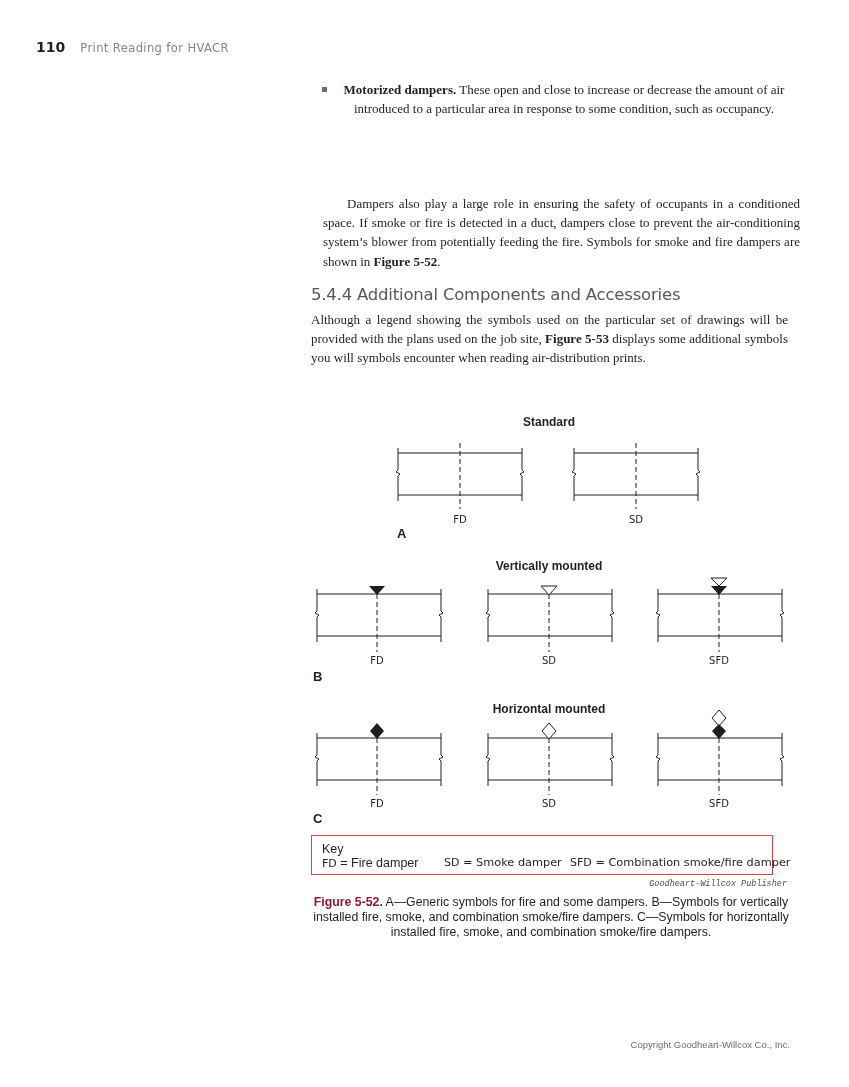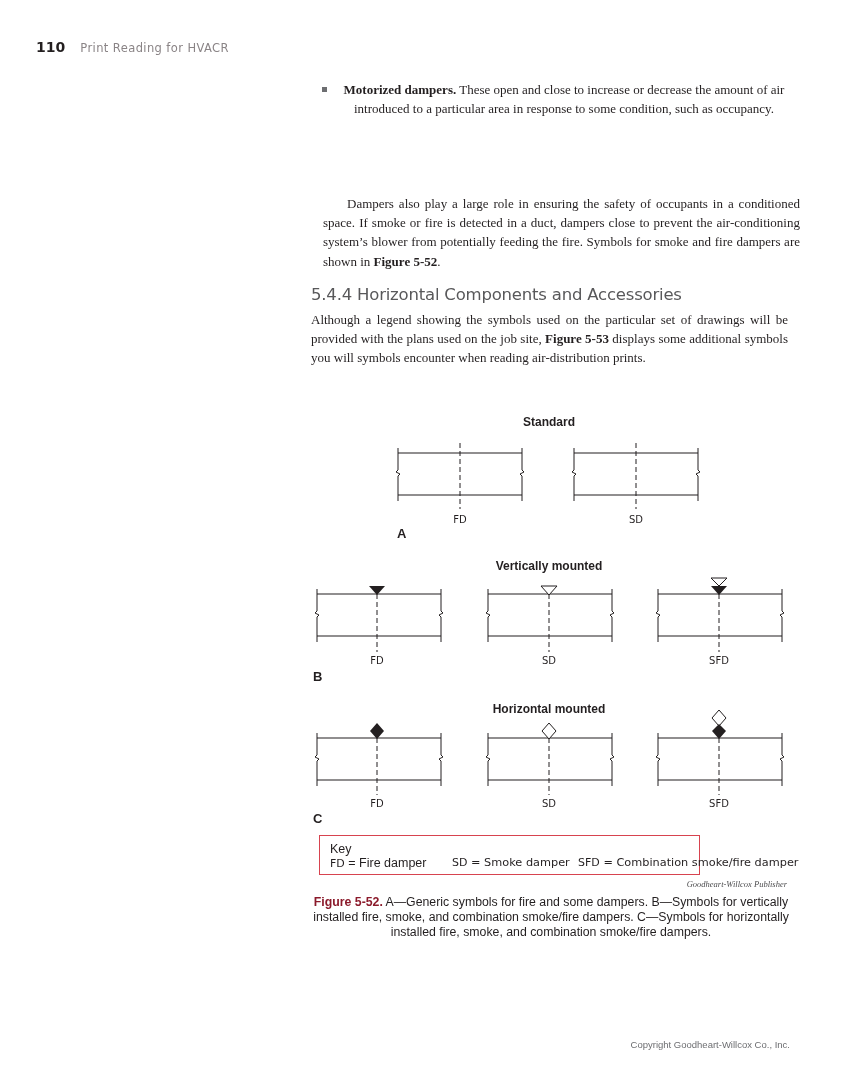--- a/index.html
+++ b/index.html
@@ -15,27 +15,27 @@
   .bullets li .sq { position: absolute; left: 0; top: 7px; width: 5px; height: 5px; background: #6d6e71; }
   .para { left: 311px; width: 477px; text-align: justify; }
   .para.indent { text-indent: 24px; }
   b { font-weight: bold; }
 
   .section-heading { left: 311px; top: 285px; font-family: "DejaVu Sans", sans-serif; font-size: 16.5px; color: #58585a; letter-spacing: -0.2px; white-space: nowrap; }
 
   svg.fig { position: absolute; left: 0; top: 0; }
   .fig-text { font-family: "Liberation Sans", sans-serif; }
 
-  .key-box { left: 319px; top: 835px; width: 381px; height: 40px; border: 1.3px solid #d7434f; box-sizing: border-box; font-family: "Liberation Sans", sans-serif; font-size: 12.5px; color: #231f20; text-decoration: underline; }
+  .key-box { left: 311px; top: 835px; width: 462px; height: 40px; border: 1.3px solid #d7434f; box-sizing: border-box; font-family: "Liberation Sans", sans-serif; font-size: 12.5px; color: #231f20; text-decoration: underline; }
   .key-title { position: absolute; left: 10px; top: 6px; }
   .key-item { position: absolute; top: 20px; white-space: nowrap; }
   .key-abbr { font-family: "DejaVu Sans", sans-serif; font-size: 11px; }
   .key-def-sans { font-family: "DejaVu Sans", sans-serif; font-size: 11.3px; }
 
-  .credit { right: 62px; top: 879px; font-family: Liberation Serif, serif; font-style: italic; font-size: 8.5px; color: #4d4d4f; }
+  .credit { right: 62px; top: 879px; font-family: Liberation Mono, monospace; font-style: italic; font-size: 8.5px; color: #4d4d4f; }
   .caption { left: 311px; top: 895px; width: 480px; font-family: "Liberation Sans", sans-serif; font-size: 12.3px; line-height: 15.2px; color: #231f20; }
   .caption-label { color: #8b1a2b; font-weight: bold; }
   .copyright { right: 59px; top: 1039px; font-family: "Liberation Sans", sans-serif; font-size: 9.5px; color: #6d6e71; }
 </style>
 </head>
 <body>
 
 <div class="abs running-head">
   <span class="page-num">110</span>
   <span class="book-title">Print Reading for HVACR</span>
@@ -43,21 +43,21 @@
 
 <ul class="abs bullets serif">
   <li>
     <span class="sq"></span>
     <b>Motorized dampers.</b><span> These open and close to increase or decrease the amount of air introduced to a particular area in response to some condition, such as occupancy.</span>
   </li>
 </ul>
 
 <p class="abs para indent serif" style="top:182px; margin:12px;"><span>Dampers also play a large role in ensuring the safety of occupants in a conditioned space. If smoke or fire is detected in a duct, dampers close to prevent the air-conditioning system’s blower from potentially feeding the fire. Symbols for smoke and fire dampers are shown in </span><b>Figure 5-52</b><span>.</span></p>
 
-<div class="abs section-heading">5.4.4 Horizontal Components and Accessories</div>
+<div class="abs section-heading">5.4.4 Additional Components and Accessories</div>
 
 <p class="abs para serif" style="top:310px; margin:0;"><span>Although a legend showing the symbols used on the particular set of drawings will be provided with the plans used on the job site, </span><b>Figure 5-53</b><span> displays some additional symbols you will symbols encounter when reading air-distribution prints.</span></p>
 
 <svg class="fig" width="849" height="1087" viewBox="0 0 849 1087">
   <defs>
 
     <g id="duct-a">
       <line x1="0" y1="0" x2="124" y2="0" stroke="#231f20" stroke-width="1.1"></line>
       <line x1="0" y1="42" x2="124" y2="42" stroke="#231f20" stroke-width="1.1"></line>
       <path d="M0,-5 L0,17 L-2,19 L2,21 L0,23 L0,48" fill="none" stroke="#231f20" stroke-width="1"></path>

